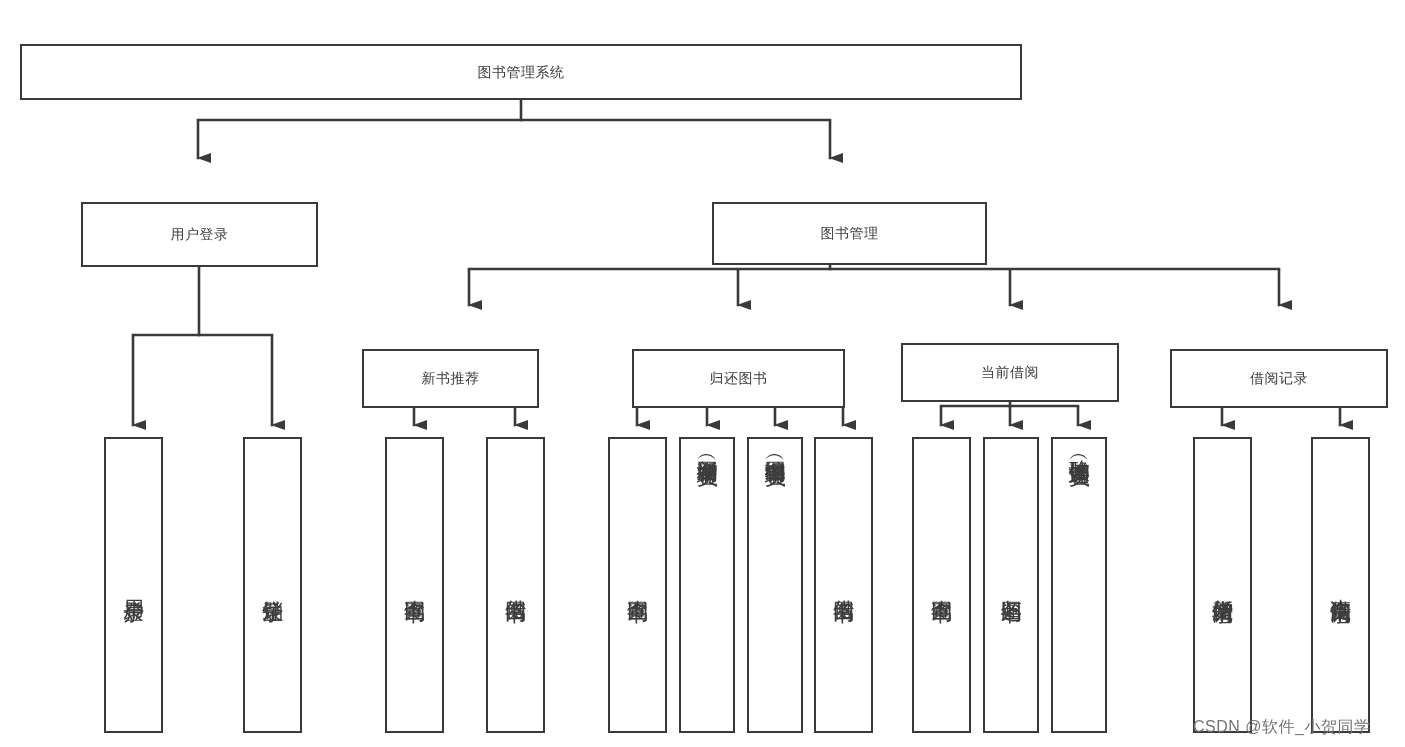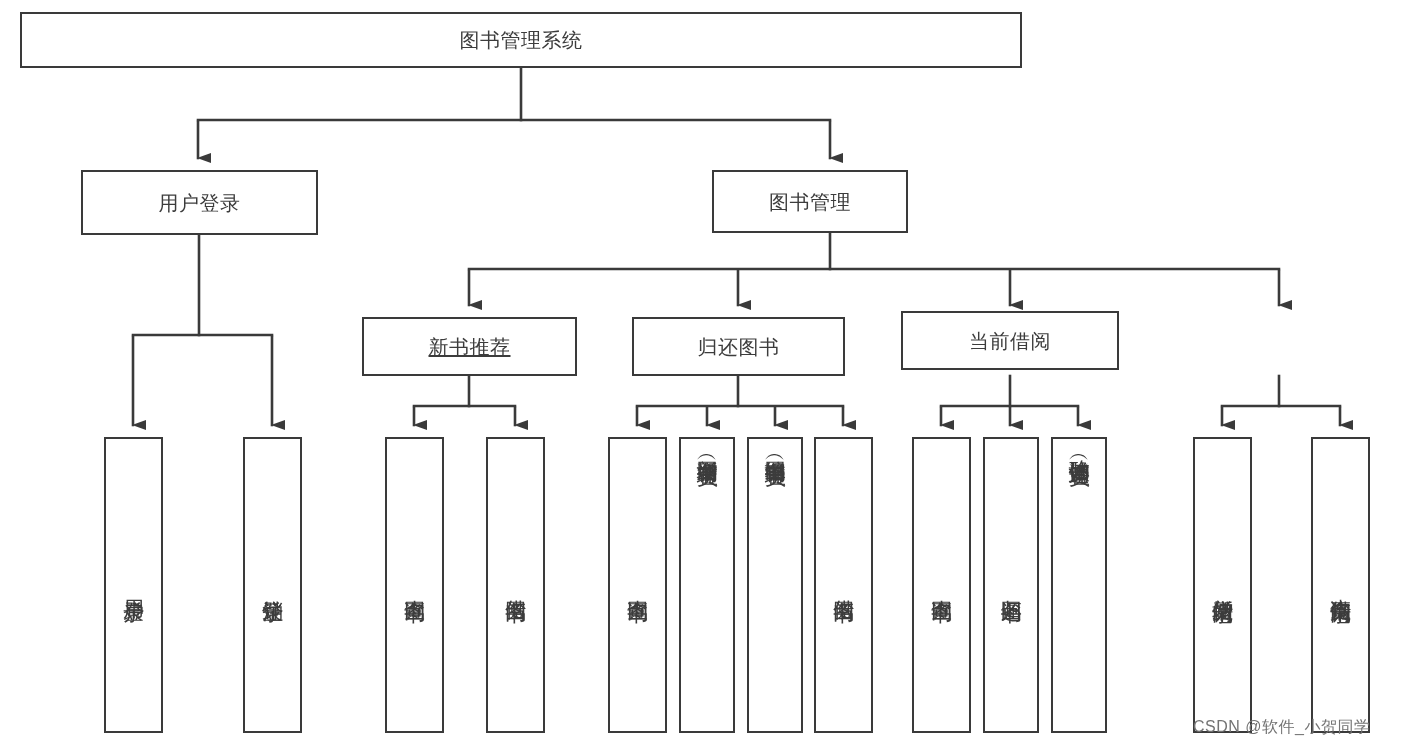--- a/index.html
+++ b/index.html
@@ -33,23 +33,24 @@
     box-sizing: border-box;
     border: 2px solid #3a3a3a;
     background: #ffffff;
     display: flex;
     align-items: center;
     justify-content: center;
     color: #3c3c3c;
     overflow: hidden;
   }
   .node-box.h {
-    font-size: 20px;
+    font-size: 14px;
     line-height: 1.2;
     letter-spacing: 0.5px;
+    margin-top: 32px;
   }
   .node-box.v {
     writing-mode: vertical-rl;
     text-orientation: upright;
     font-size: 21px;
     line-height: 1.25;
     letter-spacing: 1px;
     align-items: center;
     justify-content: center;
     padding: 4px 0;
@@ -127,36 +128,39 @@
   </svg>
 
   <div class="node-box h" style="left:20px; top:12px; width:1002px; height:56px;">
     <span class="node-label">图书管理系统</span>
   </div>
 
   <div class="node-box h" style="left:81px; top:170px; width:237px; height:65px;">
     <span class="node-label">用户登录</span>
   </div>
 
-  <div class="node-box h" style="left:712px; top:170px; width:196px; height:63px;">
+  <div class="node-box h" style="left:712px; top:170px; width:275px; height:63px;">
     <span class="node-label">图书管理</span>
   </div>
 
-  <div class="node-box h" style="left:362px; top:317px; width:215px; height:59px;text-decoration:underline;">
+  <div class="node-box h" style="left:362px; top:317px; width:177px; height:59px;">
     <span class="node-label">新书推荐</span>
   </div>
 
   <div class="node-box h" style="left:632px; top:317px; width:213px; height:59px;">
     <span class="node-label">归还图书</span>
   </div>
 
   <div class="node-box h" style="left:901px; top:311px; width:218px; height:59px;">
     <span class="node-label">当前借阅</span>
   </div>
 
+  <div class="node-box h" style="left:1170px; top:317px; width:218px; height:59px;">
+    <span class="node-label">借阅记录</span>
+  </div>
 
   <div class="node-box v" style="left:104px; top:437px; width:59px; height:296px;">
     <span class="node-label">用户登录</span>
   </div>
 
   <div class="node-box v" style="left:243px; top:437px; width:59px; height:296px;">
     <span class="node-label">注销登录</span>
   </div>
 
   <div class="node-box v" style="left:385px; top:437px; width:59px; height:296px;">

